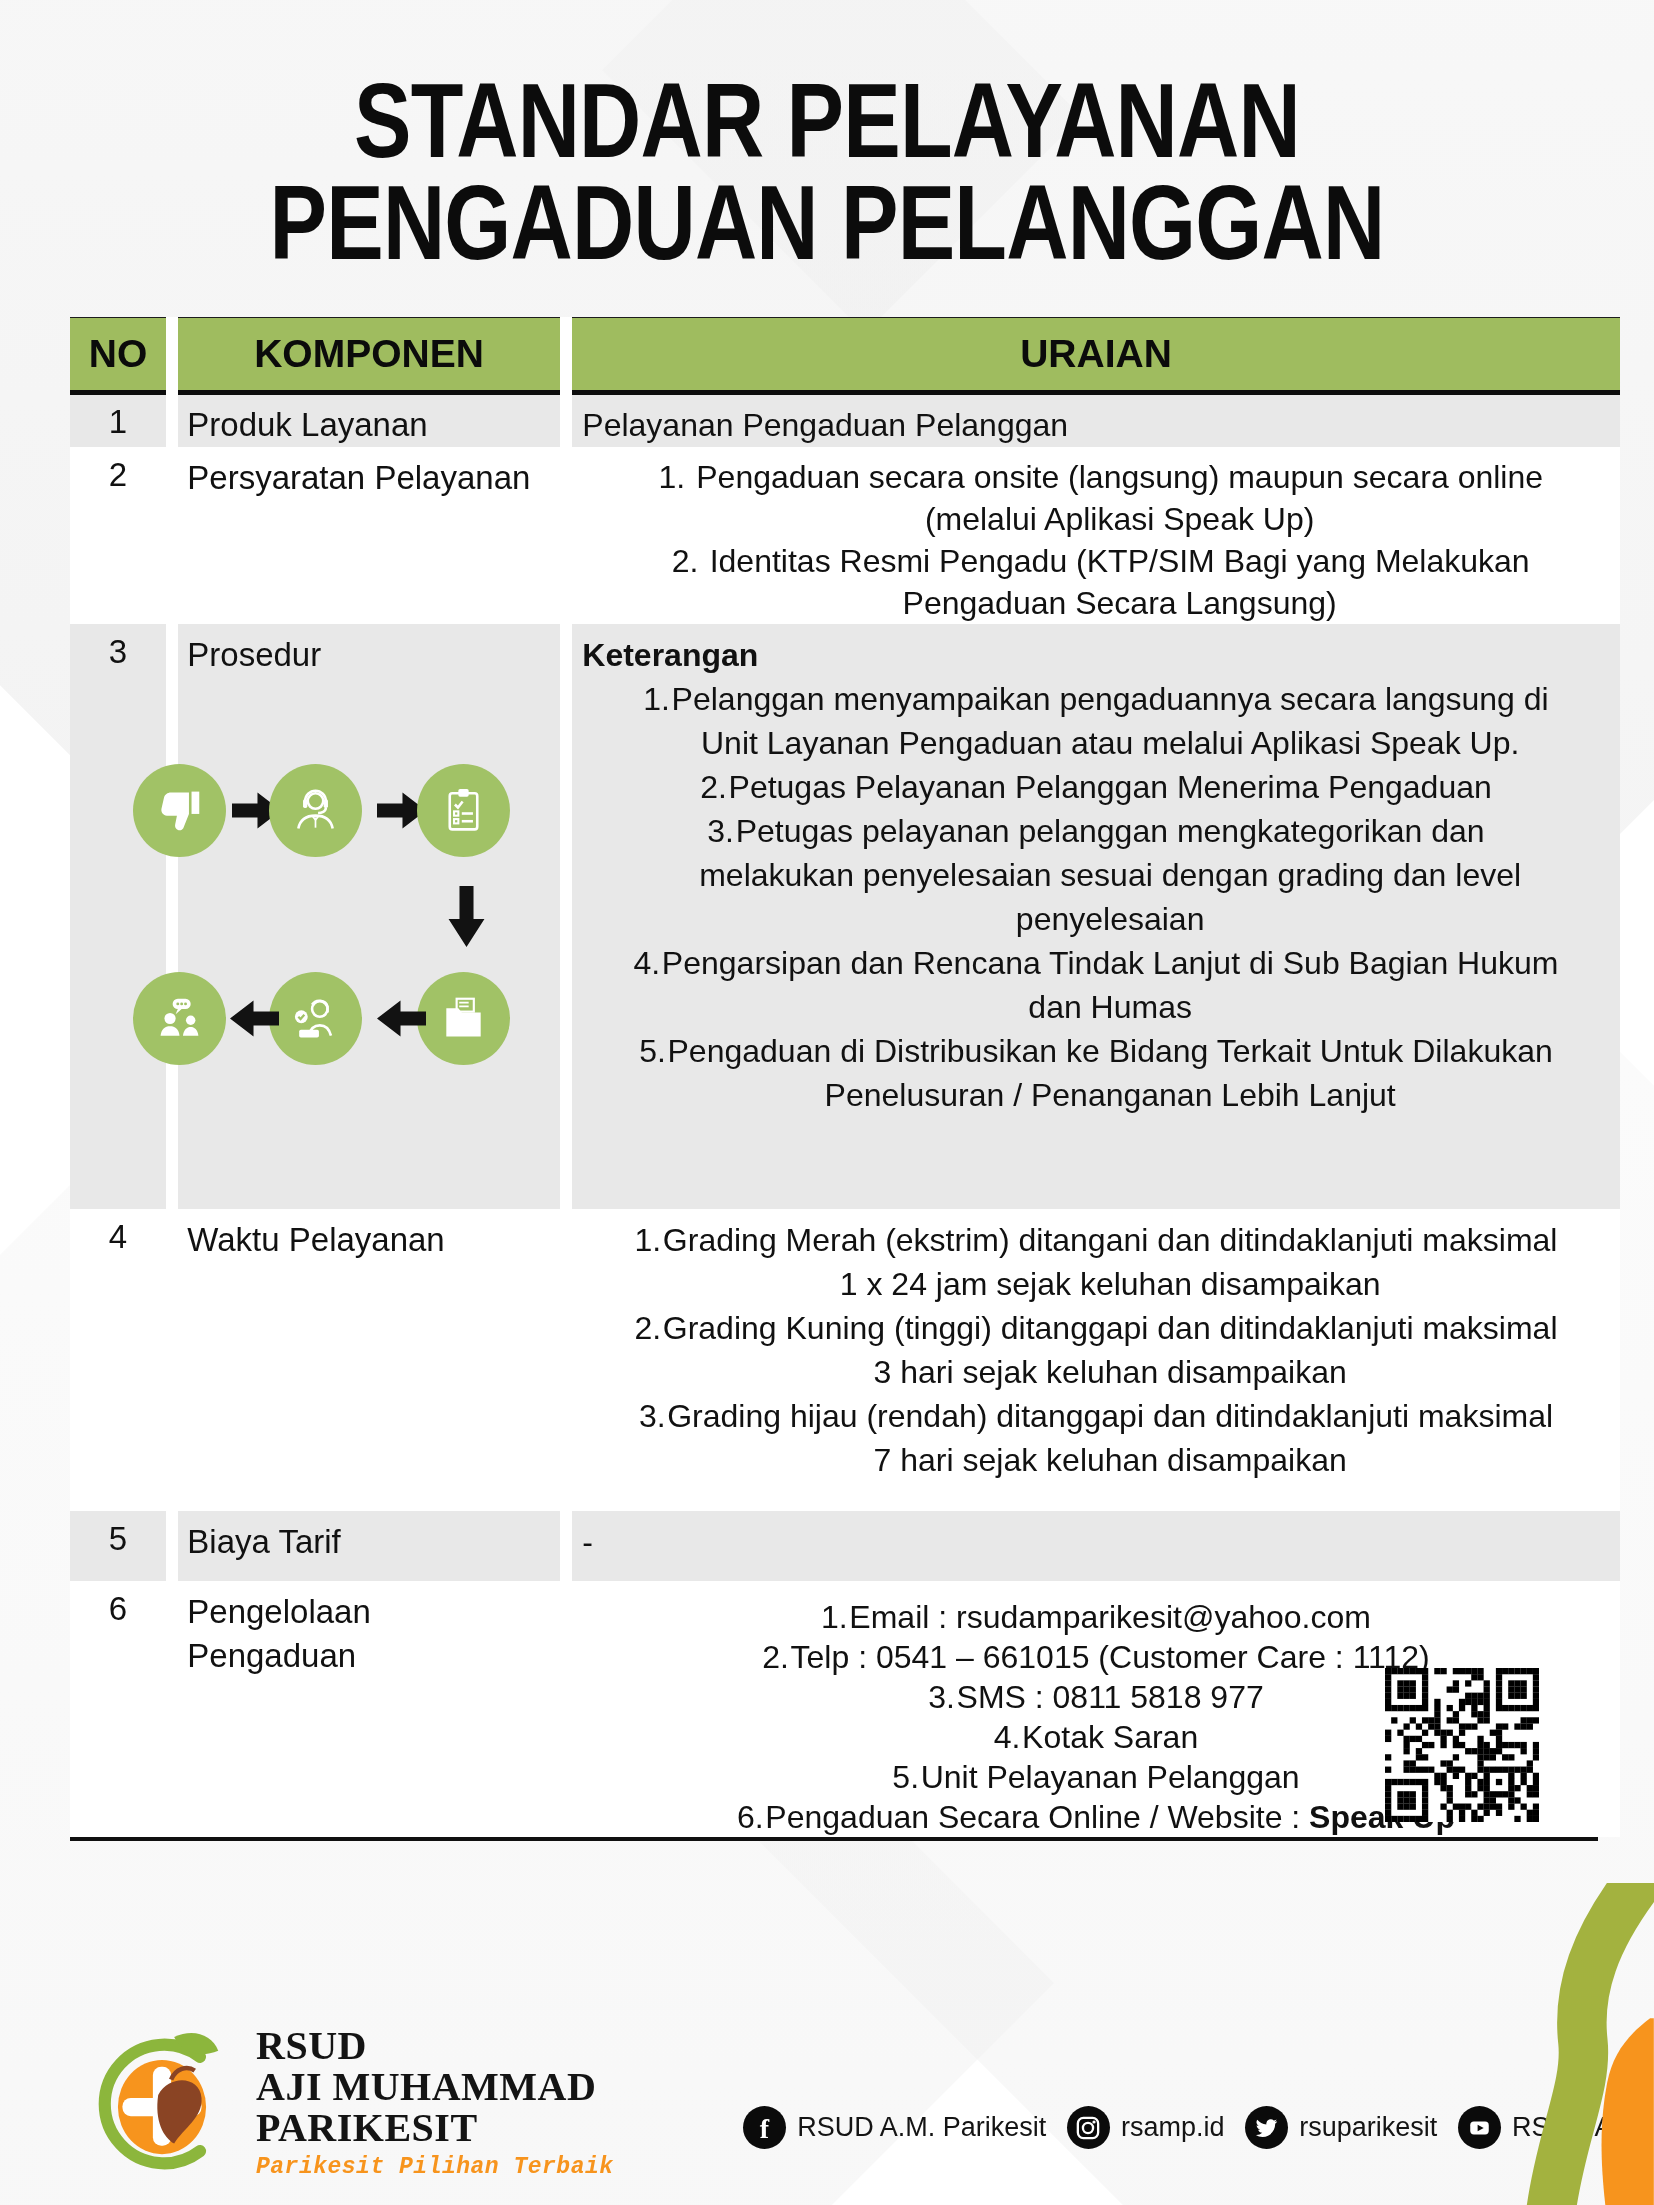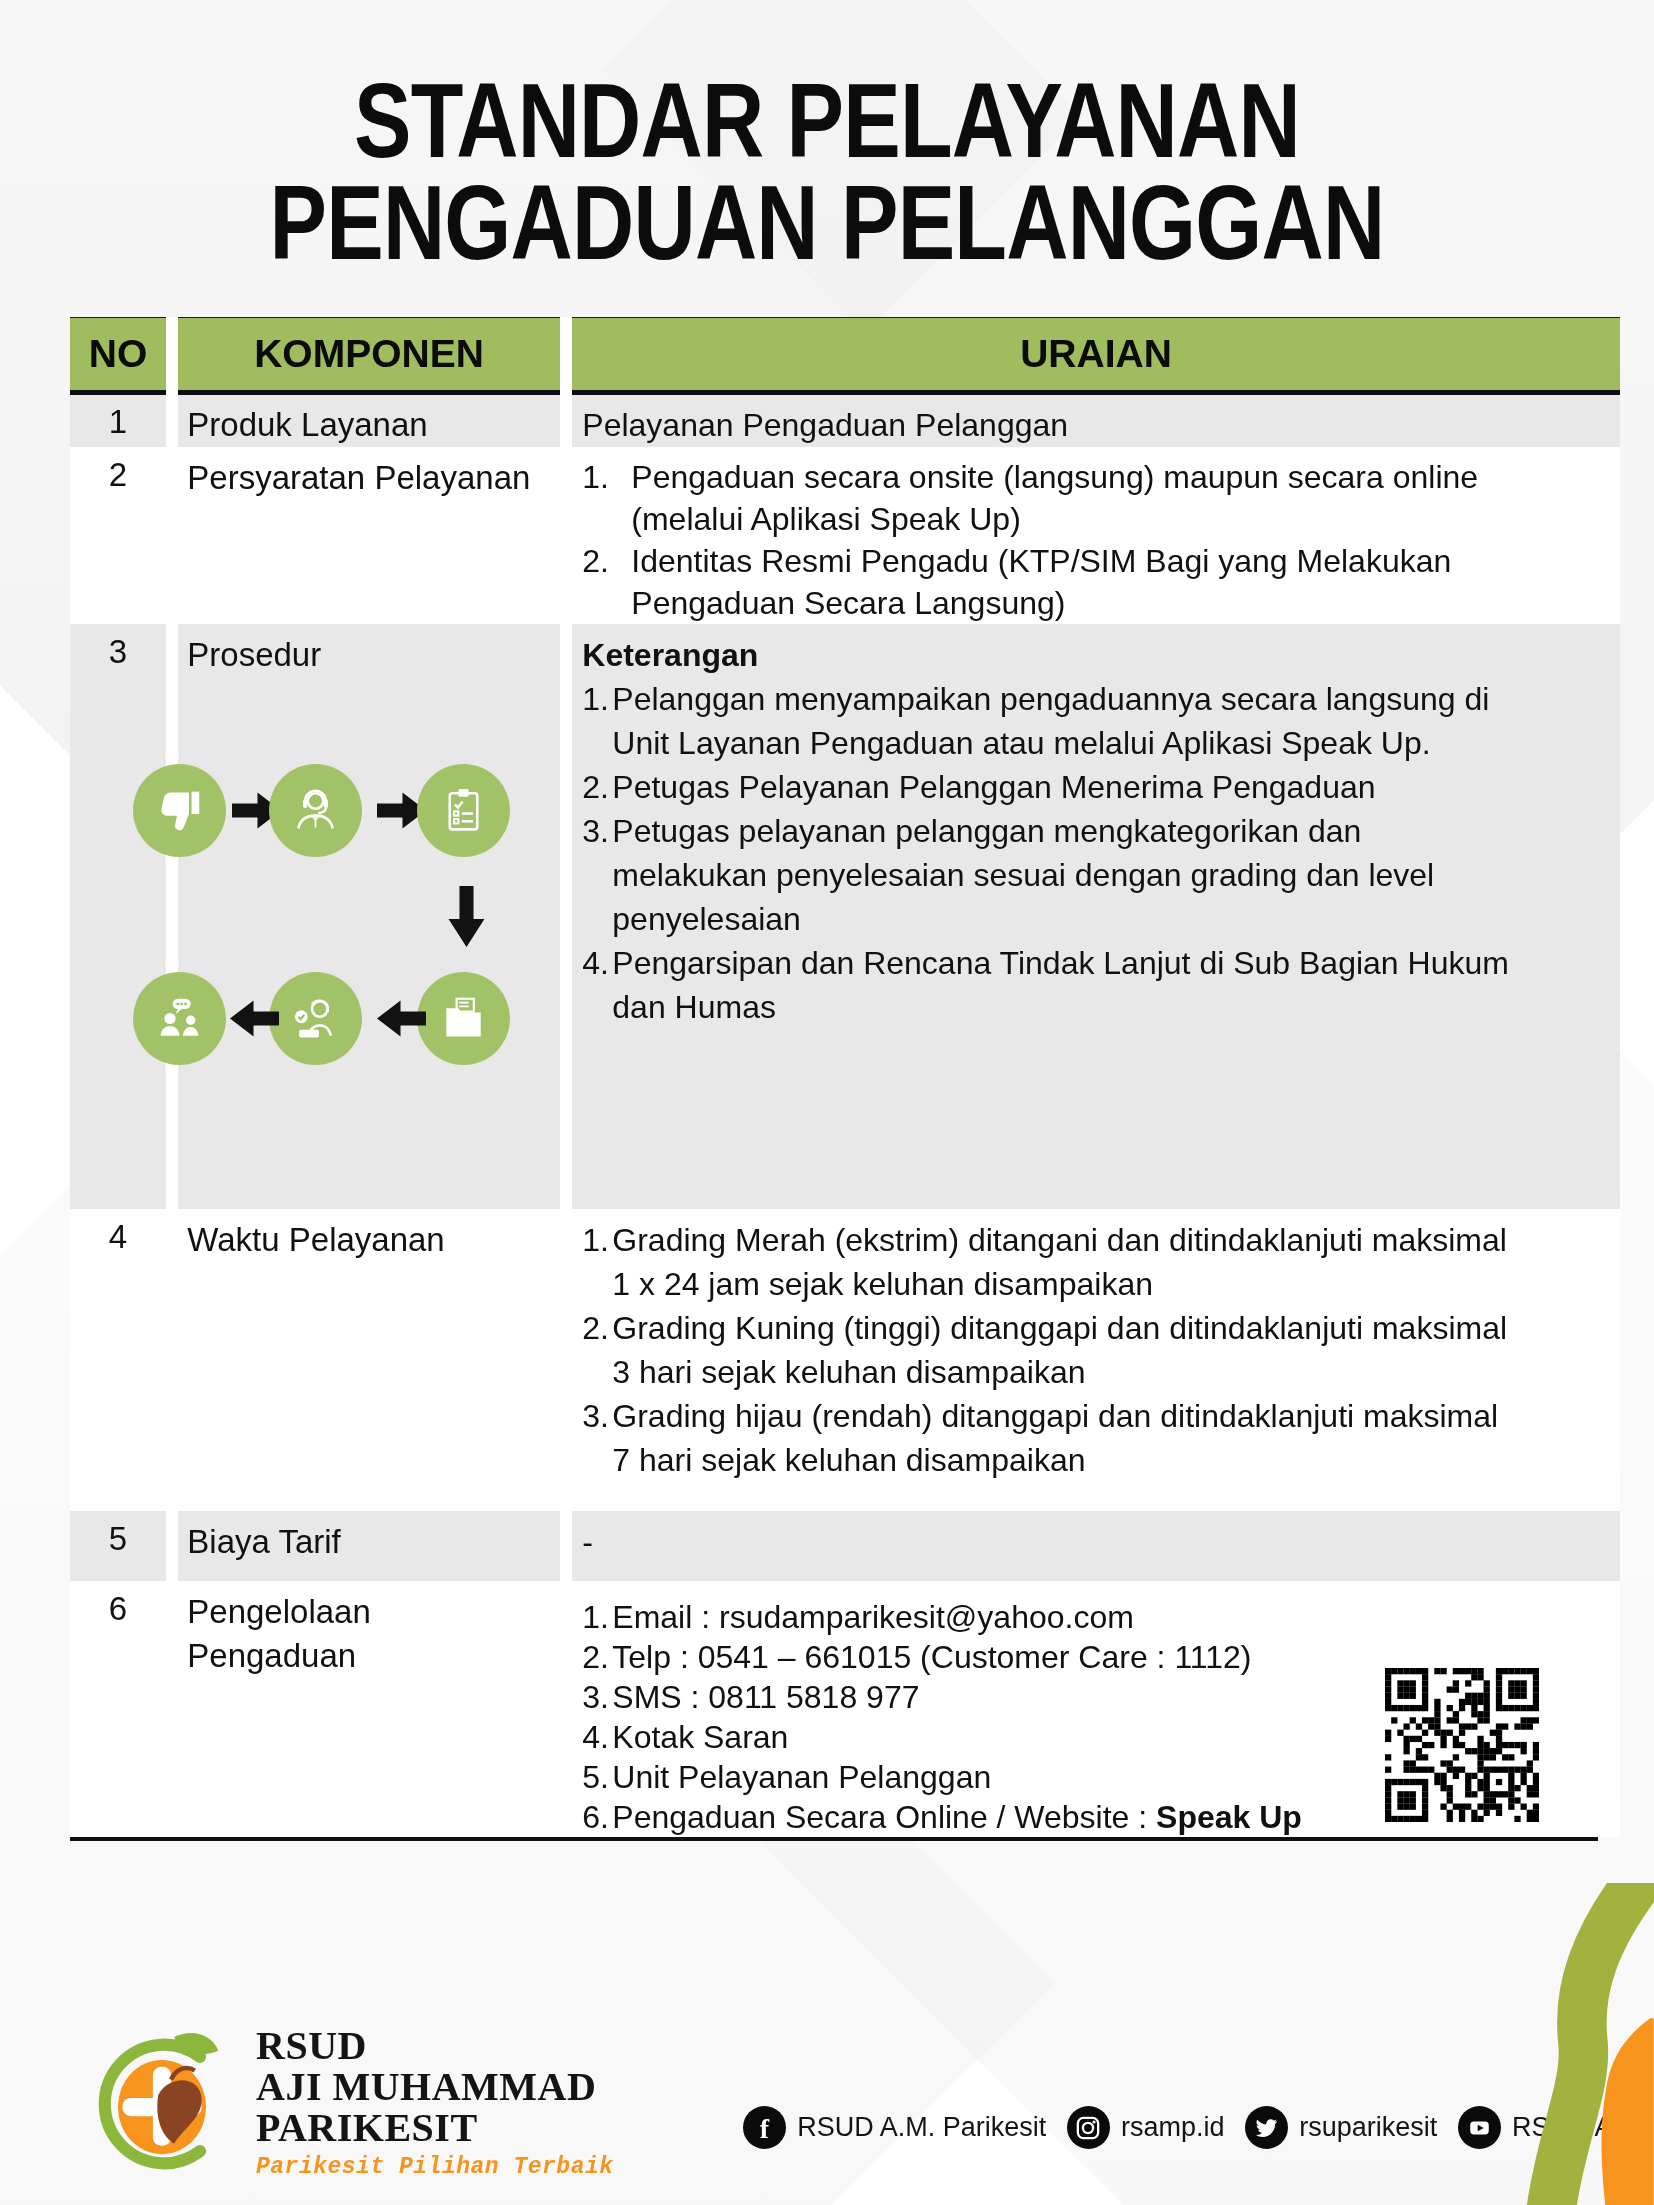--- a/index.html
+++ b/index.html
@@ -39,21 +39,21 @@
   .r3 .cell { min-height:585px; }
   .r4 .cell { min-height:302px; }
   .r5 .cell { min-height:70px; }
   .r6 .cell { min-height:252px; }
   .no-cell  { text-align:center; padding-top:8.4px; font-size:33px; }
   .komp-cell{ padding:8.4px 3.7px 0 9.3px; font-size:33px; white-space:pre-line; line-height:44px; }
   .ur-cell  { padding:8.4px 12px 0 10.3px; font-size:32px; line-height:44px; }
   .r6 .ur-cell { line-height:40px; padding-top:16px; }
   .r2 .ur-cell { line-height:42px; }
   .ur-head { font-weight:bold; }
-  .li { padding-left:30px; text-indent:-30px; white-space:pre-line; }
+  .li { padding-left:30px; text-indent:-30px; white-space:pre-line;text-align:center; }
   .li .num { display:inline-block; width:30px; text-indent:0; }
   .wide-num .li { padding-left:49px; text-indent:-49px; }
   .wide-num .li .num { width:49px; }
 
   
   .flow { position:absolute; left:63px; top:447px; width:427px; height:308px; }
   .fcircle {
     position:absolute; width:93px; height:93px; border-radius:50%;
     background:#a1c266; display:flex; align-items:center; justify-content:center;
   }
@@ -131,20 +131,22 @@
         <div class="ur-head">Keterangan</div>
         <div>
             <div class="li"><span class="num">1.</span>Pelanggan menyampaikan pengaduannya secara langsung di
 Unit Layanan Pengaduan atau melalui Aplikasi Speak Up.</div>
             <div class="li"><span class="num">2.</span>Petugas Pelayanan Pelanggan Menerima Pengaduan</div>
             <div class="li"><span class="num">3.</span>Petugas pelayanan pelanggan mengkategorikan dan
 melakukan penyelesaian sesuai dengan grading dan level
 penyelesaian</div>
             <div class="li"><span class="num">4.</span>Pengarsipan dan Rencana Tindak Lanjut di Sub Bagian Hukum
 dan Humas</div>
+            <div class="li"><span class="num">5.</span>Pengaduan di Distribusikan ke Bidang Terkait Untuk Dilakukan
+Penelusuran / Penanganan Lebih Lanjut</div>
           </div>
       </div>
     </div>
 
     <div class="trow bg-white r4">
       <div class="cell no-cell">4</div>
       <div class="cell komp-cell">Waktu Pelayanan</div>
       <div class="cell ur-cell">
           <div class="li"><span class="num">1.</span>Grading Merah (ekstrim) ditangani dan ditindaklanjuti maksimal
 1 x 24 jam sejak keluhan disampaikan</div>

